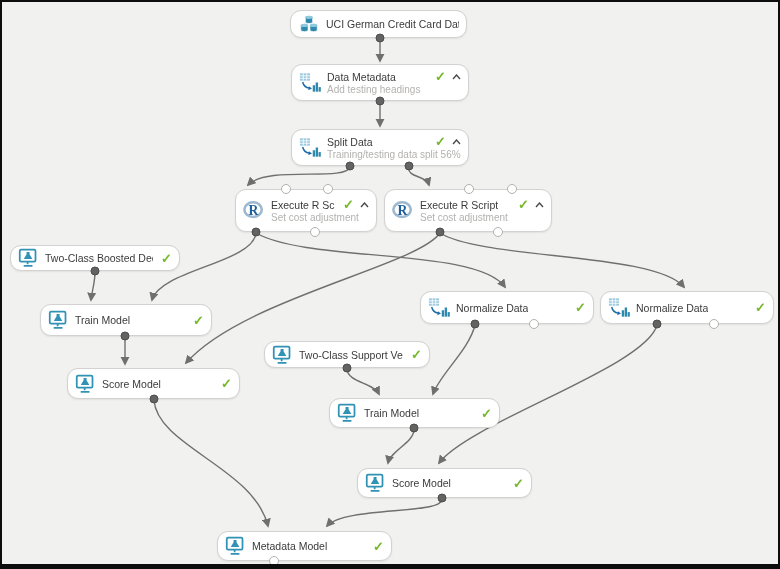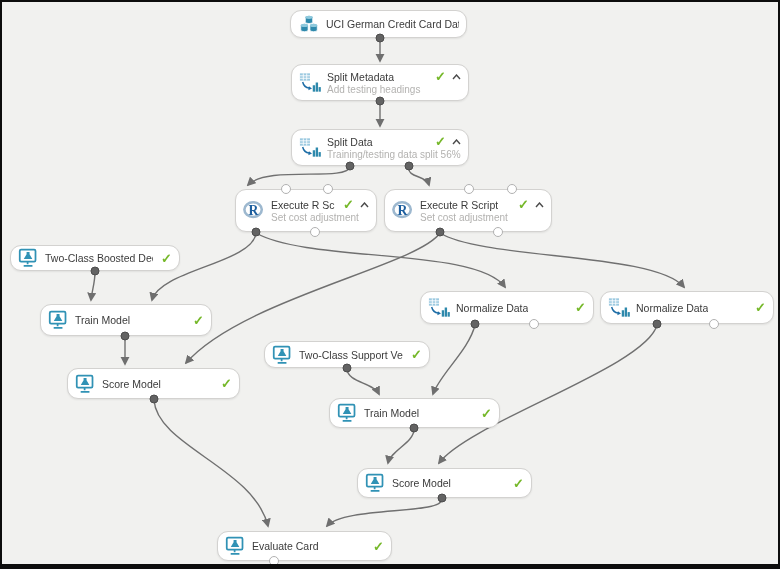--- a/index.html
+++ b/index.html
@@ -81,21 +81,21 @@
         <path d="M1,3.7 h11 M1,6.4 h11 M4.7,1 v8 M8.4,1 v8" stroke="#fff" stroke-width="0.9"></path>
         <path d="M4,10.5 q1.5,6 7,6.5" fill="none" stroke="#1f6ea7" stroke-width="1.6"></path>
         <path d="M10.2,19.5 l4,-2 -3.4,-2.4 z" fill="#1f6ea7"></path>
         <rect x="15" y="14" width="2.6" height="7" fill="#2e89ac"></rect>
         <rect x="18.2" y="11" width="2.6" height="10" fill="#2e89ac"></rect>
         <rect x="21.4" y="16" width="2.4" height="5" fill="#2e89ac"></rect>
       </svg>
     </span>
     <div class="body">
       <div class="trow">
-        <span class="title">Split Metadata</span>
+        <span class="title">Data Metadata</span>
         <span class="flex1"></span>
         <span class="check">✓</span>
         <span class="caret">
             <svg width="9" height="6" viewBox="0 0 9 6">
               <path d="M1,5 L4.5,1 L8,5" fill="none" stroke="#4a4a4a" stroke-width="1.4"></path>
             </svg>
           </span>
       </div>
       <div class="subtitle">Add testing headings</div>
     </div>
@@ -319,21 +319,21 @@
   <div class="node" style="left:215px;top:529px;width:175px;height:30px">
     <span class="icon">
       <svg width="21" height="20" viewBox="0 0 24 22">
         <rect x="2" y="1.5" width="18" height="13.5" rx="1.5" fill="#fff" stroke="#3092b5" stroke-width="2"></rect>
         <path d="M9.8,4 h3.4 v2.8 l3.2,5.4 h-9.8 l3.2,-5.4 z" fill="#3092b5"></path>
         <path d="M11,15.5 v2.5 M6.5,20 h10" stroke="#3092b5" stroke-width="2"></path>
       </svg>
     </span>
     <div class="body">
       <div class="trow">
-        <span class="title">Evaluate Card</span>
+        <span class="title">Metadata Model</span>
         <span class="flex1"></span>
         <span class="check">✓</span>
       </div>
     </div>
   </div>
 
   <div class="port filled" style="left:378px;top:36px"></div>
   <div class="port filled" style="left:378px;top:99px"></div>
   <div class="port filled" style="left:348px;top:164px"></div>
   <div class="port filled" style="left:407px;top:164px"></div>

